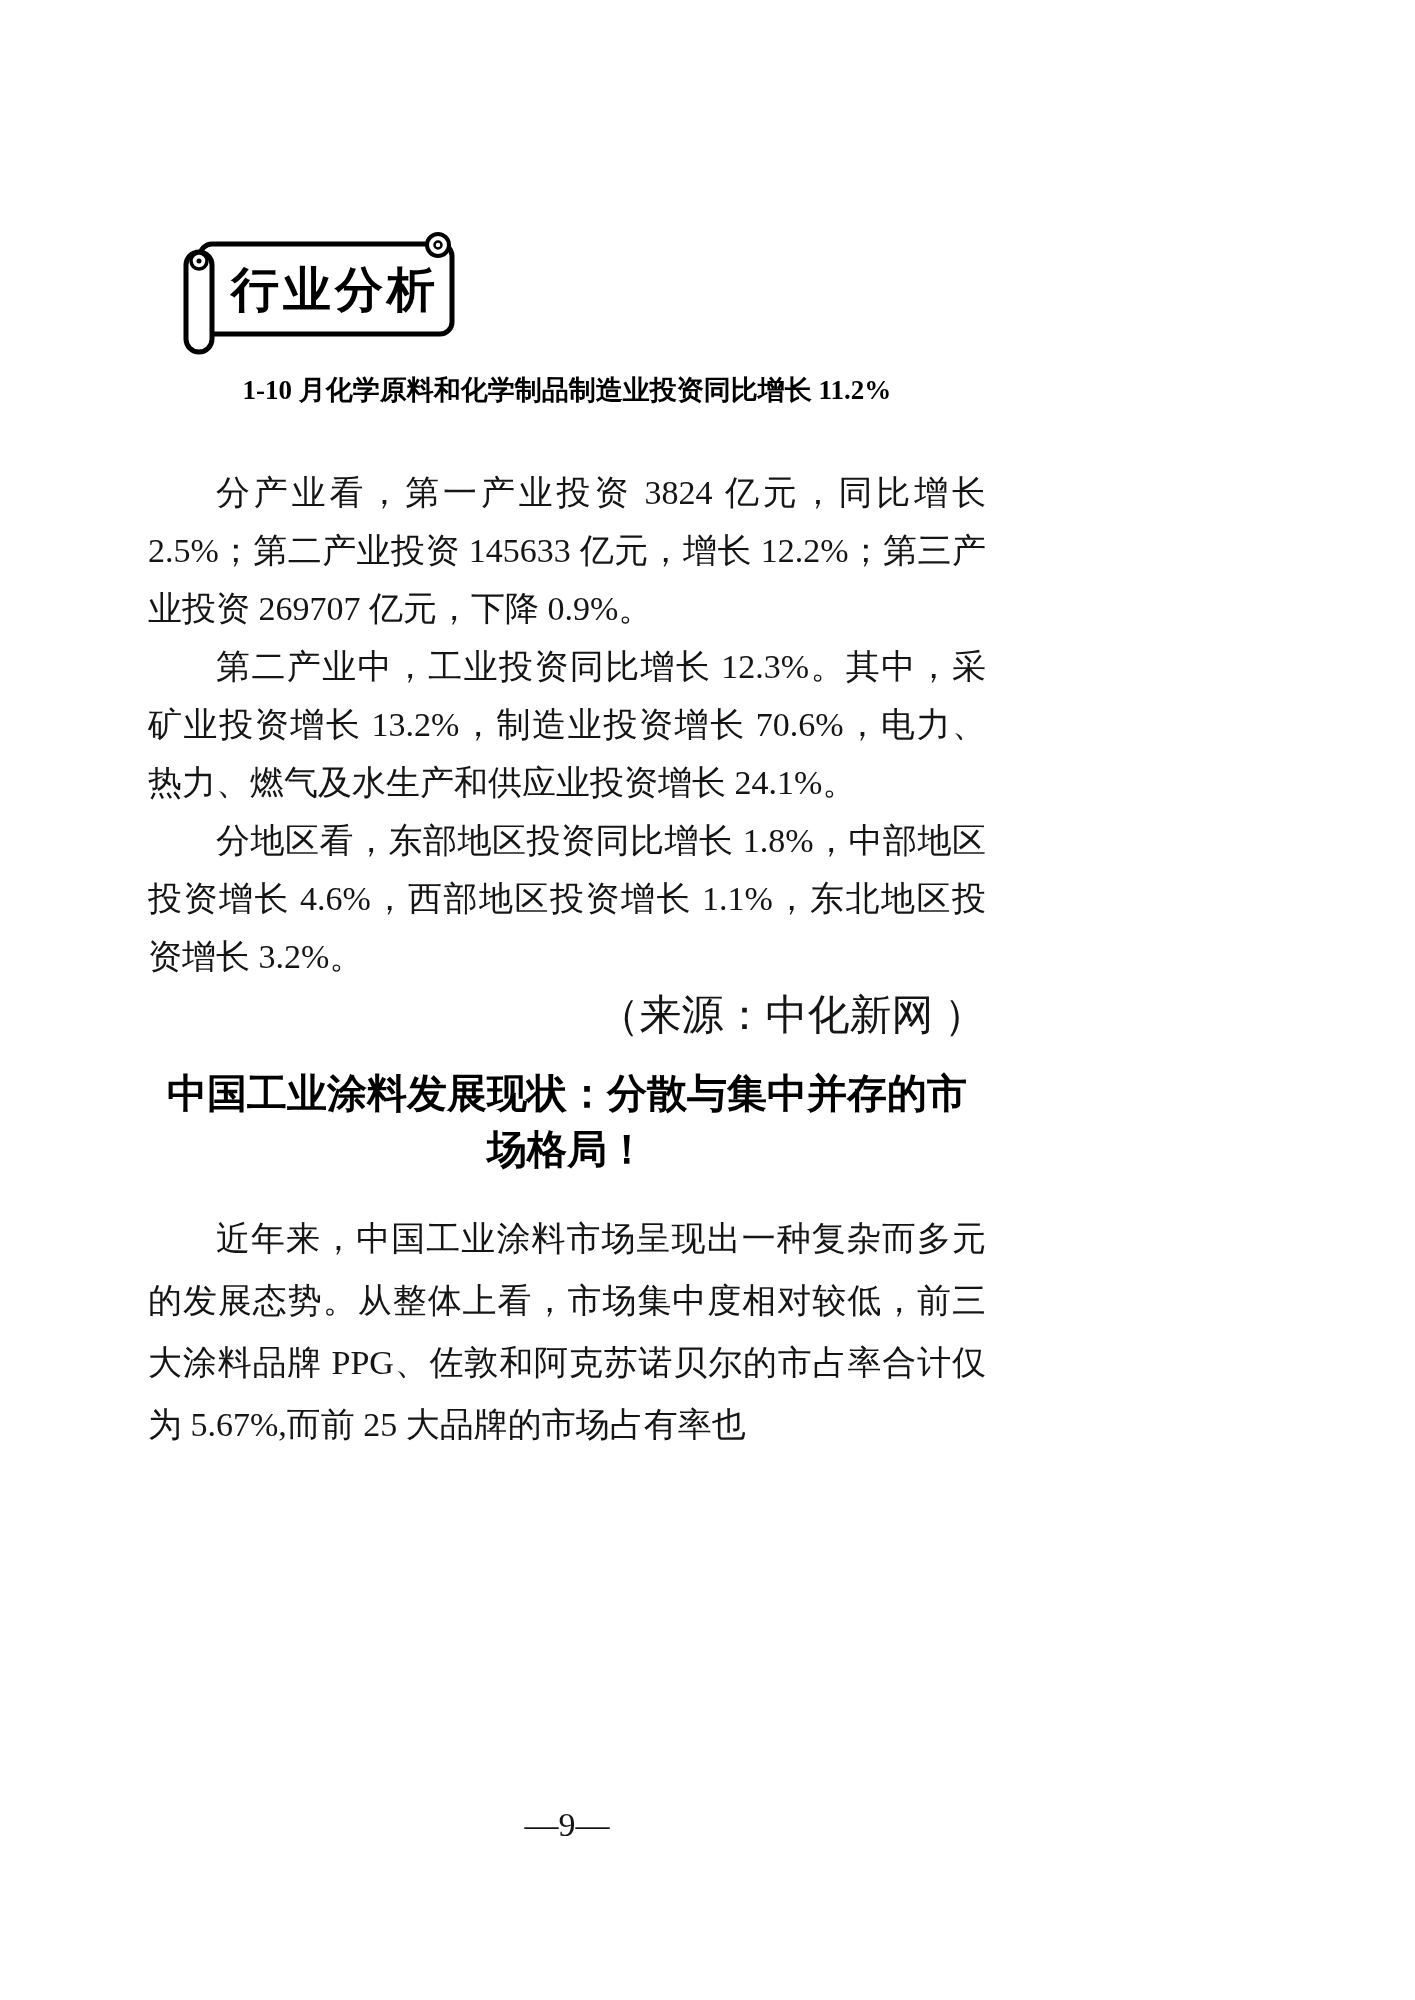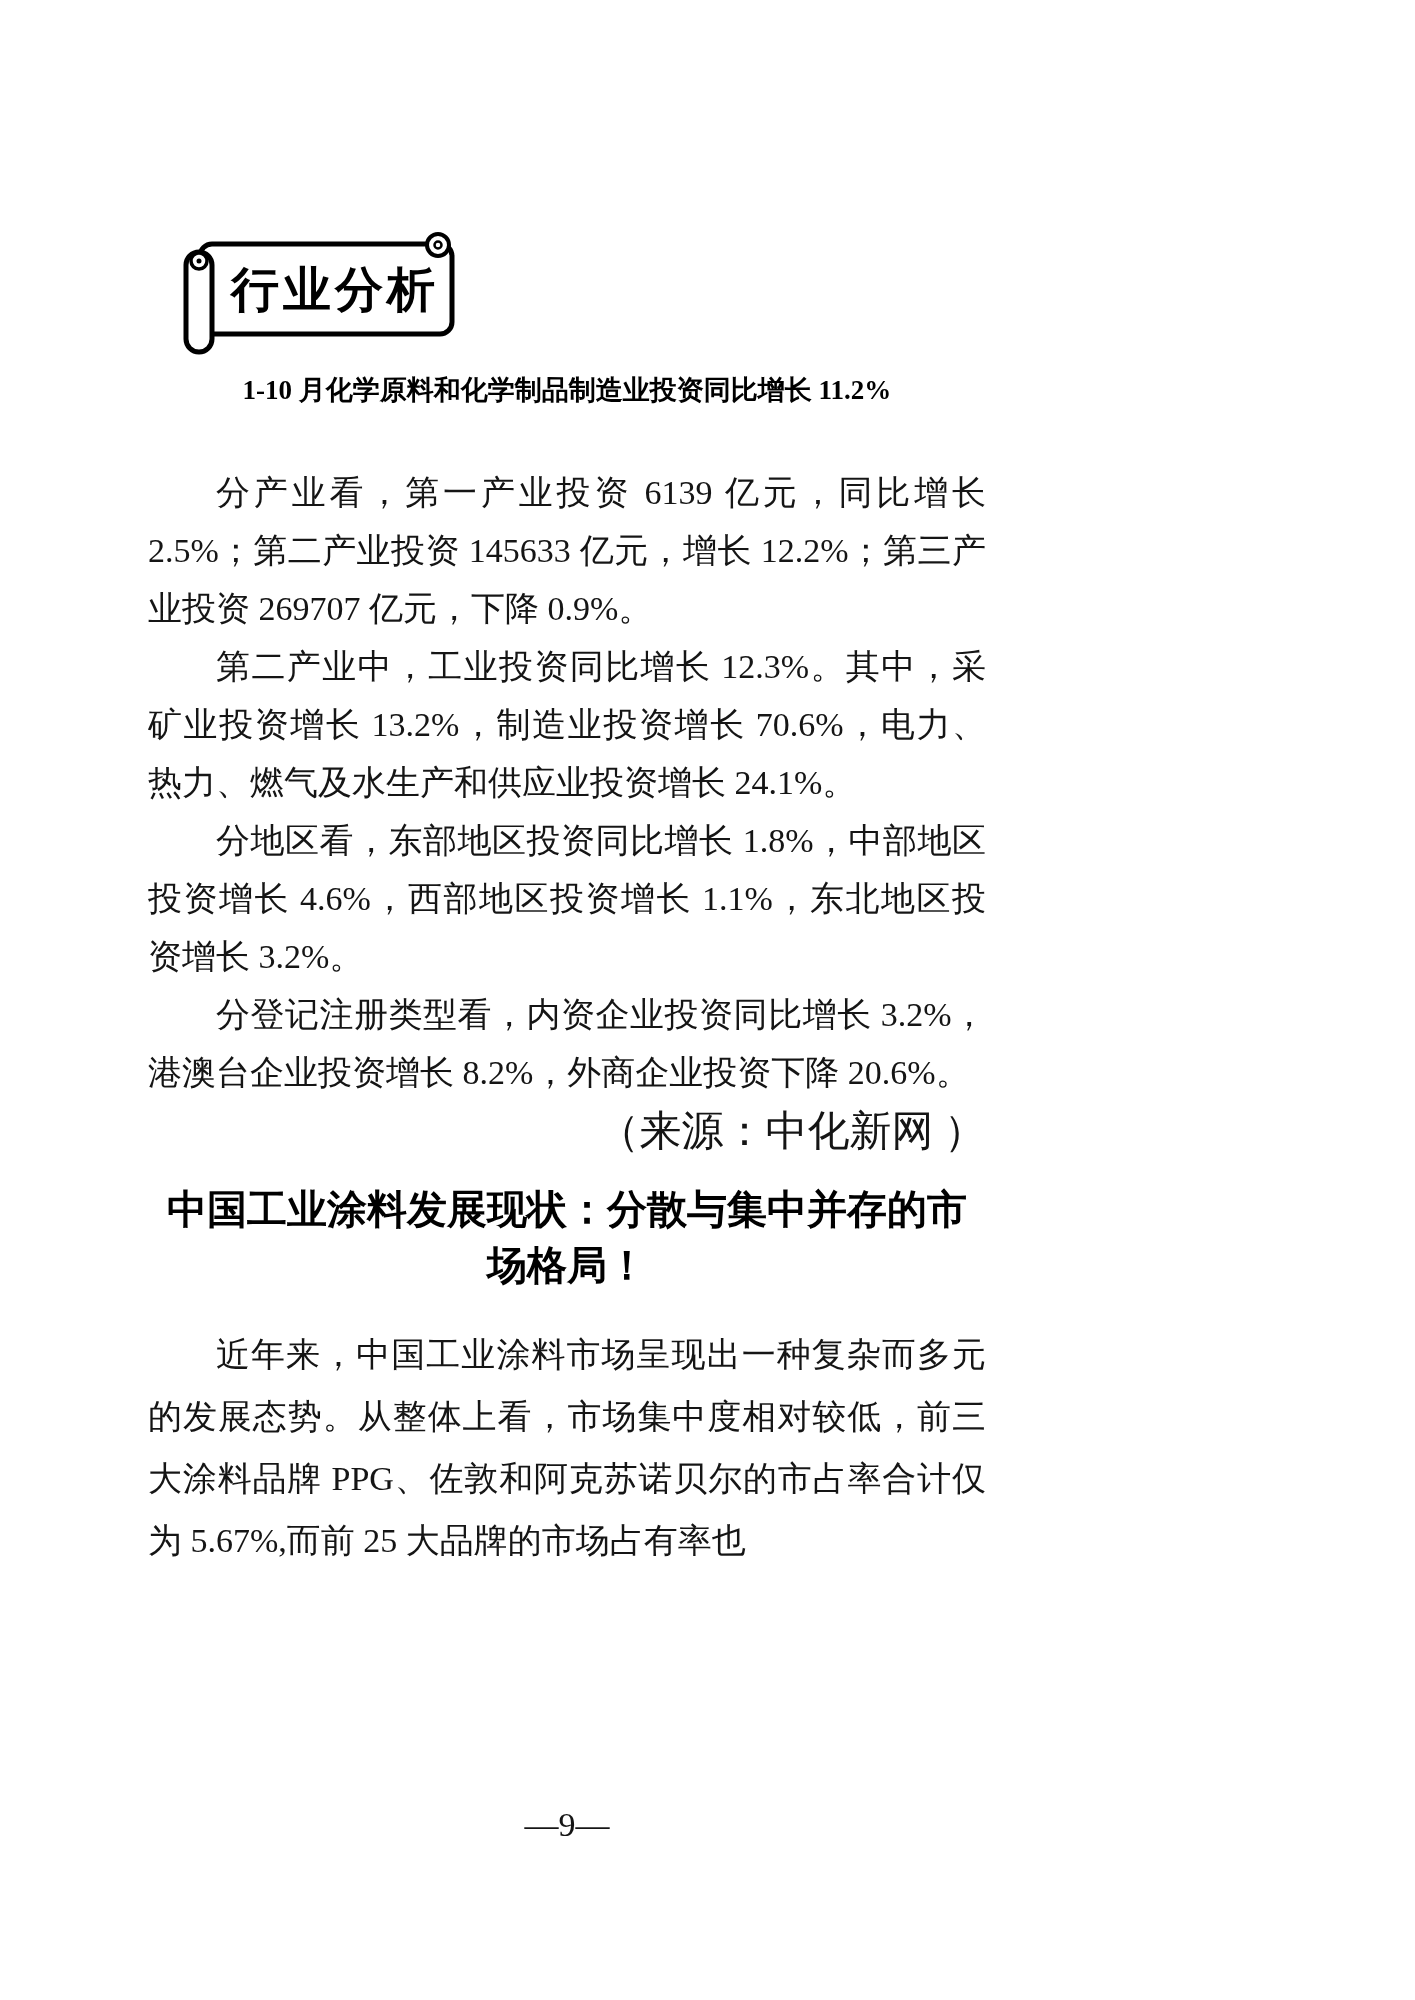--- a/index.html
+++ b/index.html
@@ -100,24 +100,23 @@
         <rect x="8" y="24" width="26" height="100" rx="13" fill="#ffffff" stroke="#000000" stroke-width="5"></rect>
         <circle cx="21" cy="33" r="8" fill="#ffffff" stroke="#000000" stroke-width="3.5"></circle>
         <circle cx="21" cy="33" r="2.5" fill="#000000"></circle>
       </svg>
       <span class="badge-label">行业分析</span>
     </div>
 
     <h1 class="article-title">1-10 月化学原料和化学制品制造业投资同比增长 11.2%</h1>
 
     <div class="body-block">
-      <p>分产业看，第一产业投资 6139 亿元，同比增长 2.5%；第二产业投资 145633 亿元，增长 12.2%；第三产业投资 269707 亿元，下降 0.9%。</p>
+      <p>分产业看，第一产业投资 3824 亿元，同比增长 2.5%；第二产业投资 145633 亿元，增长 12.2%；第三产业投资 269707 亿元，下降 0.9%。</p>
       <p>第二产业中，工业投资同比增长 12.3%。其中，采矿业投资增长 13.2%，制造业投资增长 70.6%，电力、热力、燃气及水生产和供应业投资增长 24.1%。</p>
       <p>分地区看，东部地区投资同比增长 1.8%，中部地区投资增长 4.6%，西部地区投资增长 1.1%，东北地区投资增长 3.2%。</p>
-      <p>分登记注册类型看，内资企业投资同比增长 3.2%，港澳台企业投资增长 8.2%，外商企业投资下降 20.6%。</p>
       <p class="source-line">（来源：中化新网 ）</p>
     </div>
 
     <h1 class="article-title-2">中国工业涂料发展现状：分散与集中并存的市场格局！</h1>
 
     <div class="body-block-2">
       <p>近年来，中国工业涂料市场呈现出一种复杂而多元的发展态势。从整体上看，市场集中度相对较低，前三大涂料品牌 PPG、佐敦和阿克苏诺贝尔的市占率合计仅为 5.67%,而前 25 大品牌的市场占有率也</p>
     </div>
 
   </div>

